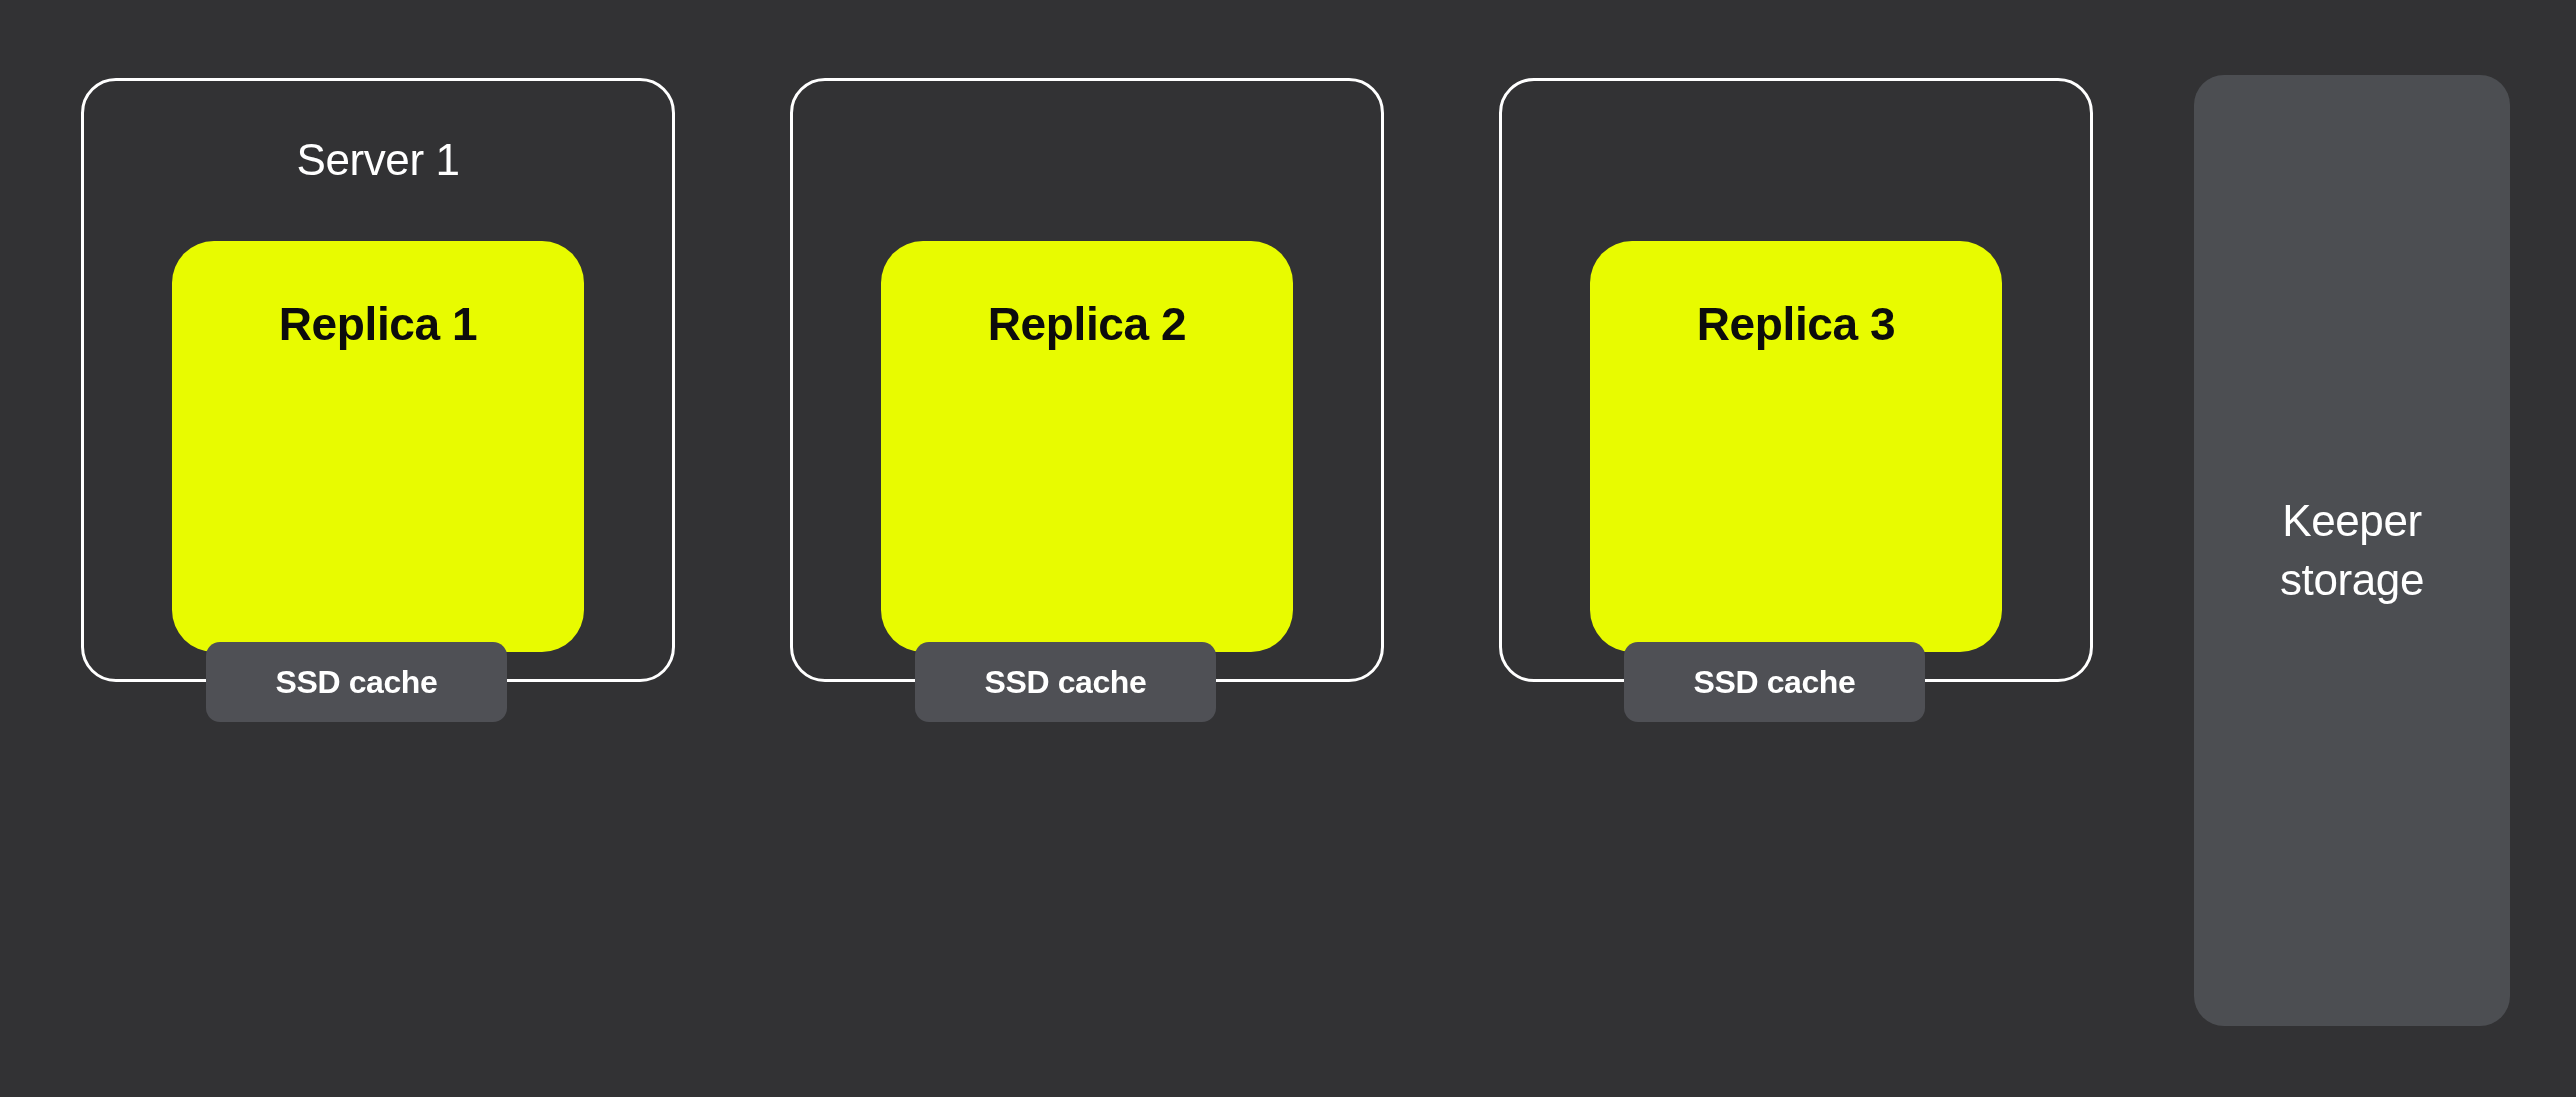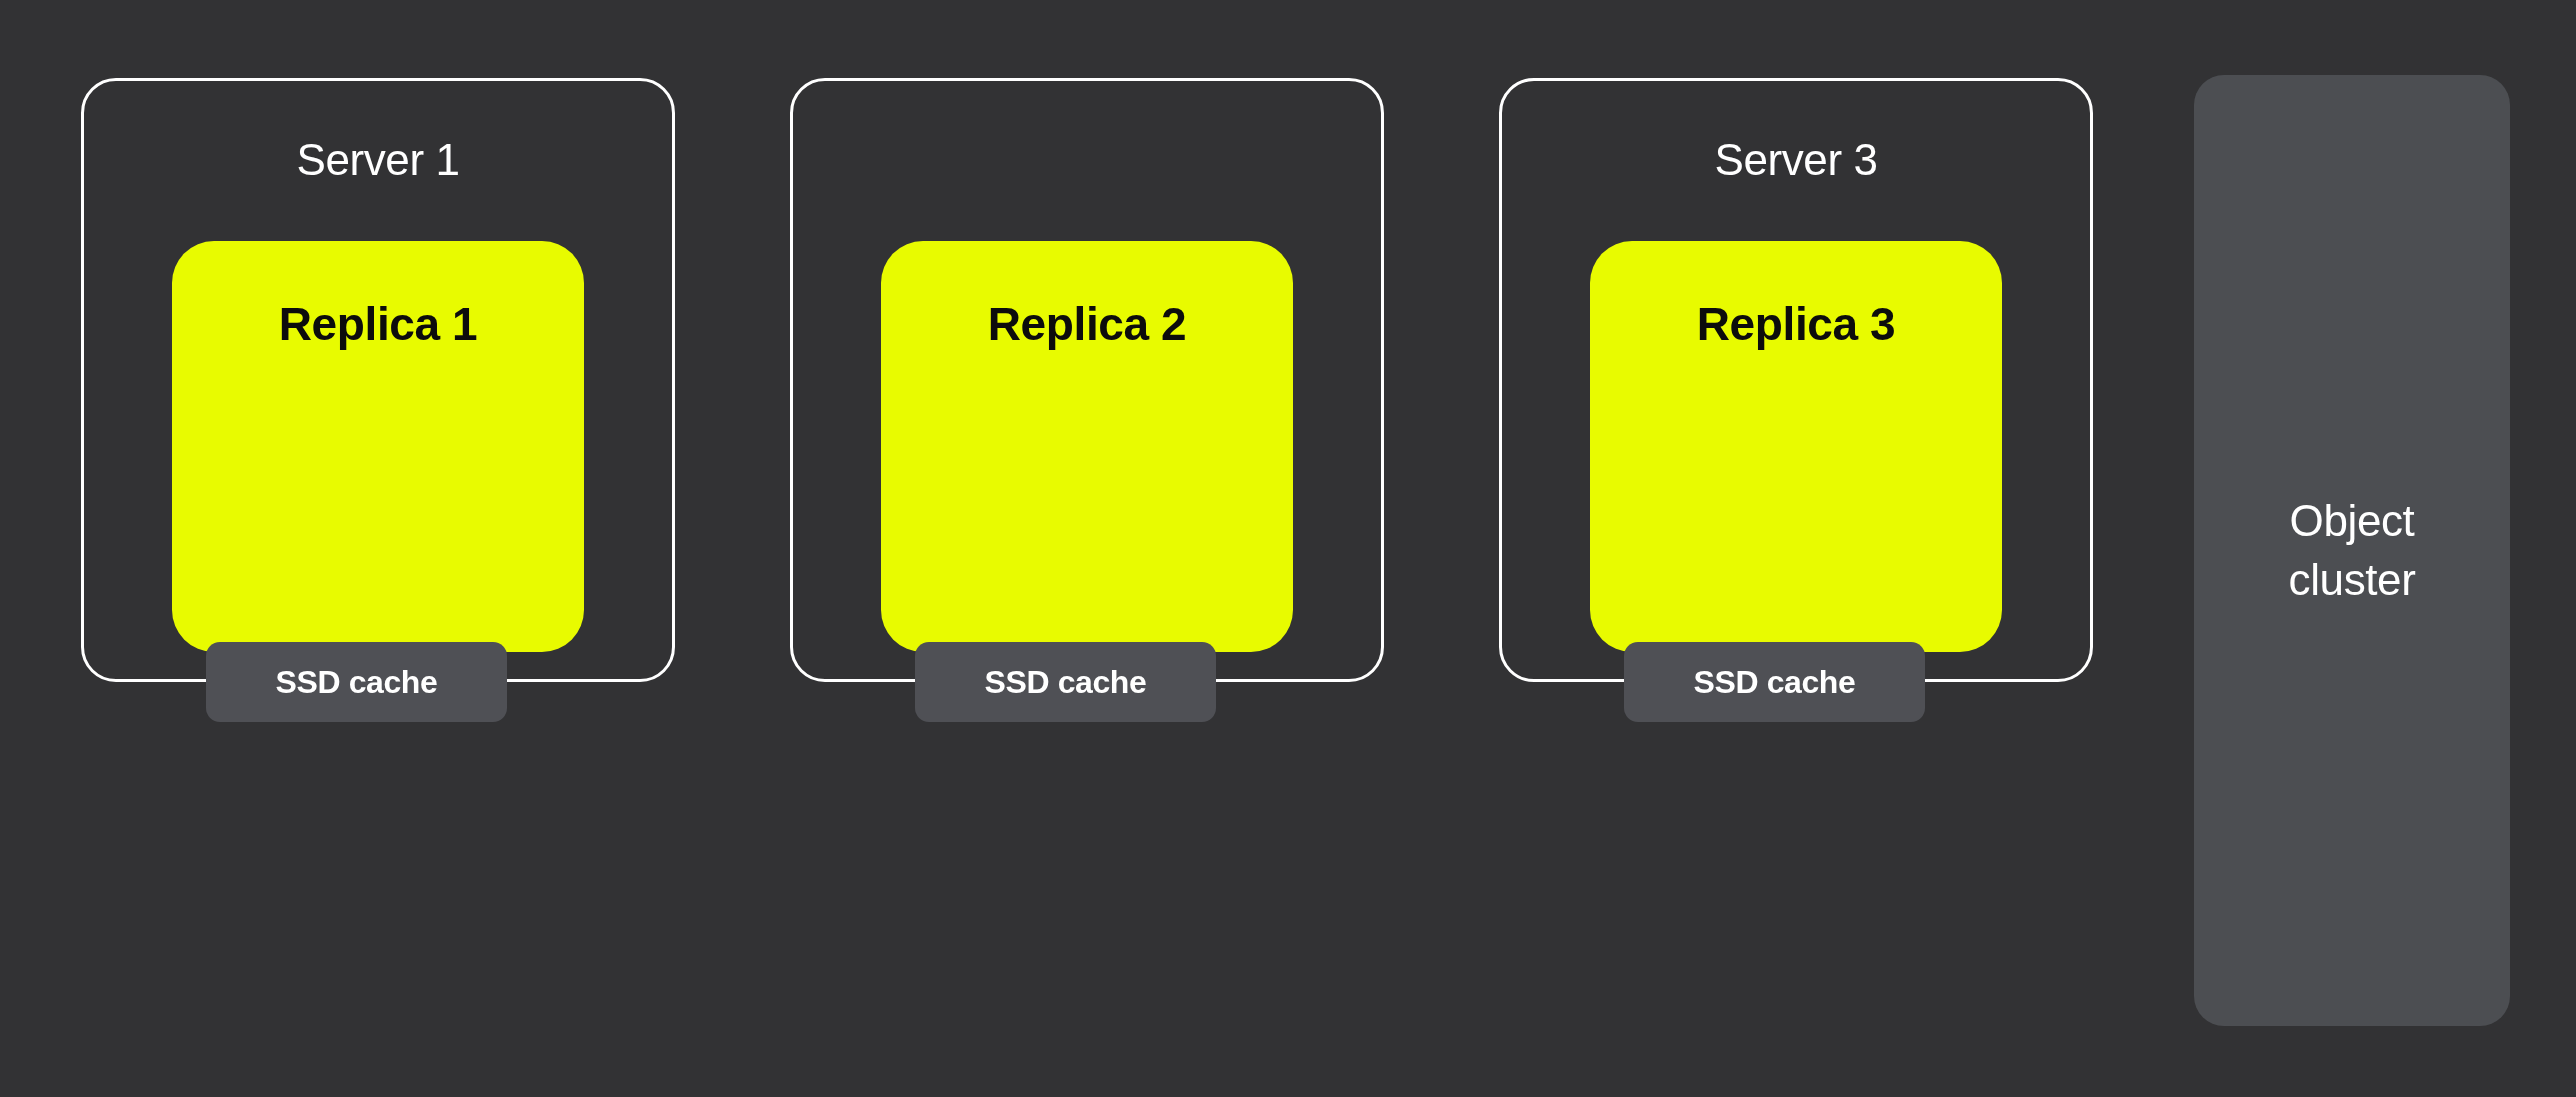--- a/index.html
+++ b/index.html
@@ -123,28 +123,27 @@
   <div class="server-box s2">
     <div class="replica-box">
       <div class="replica-label">Replica 2</div>
     </div>
   </div>
   <div class="ssd-cache c2">
     <span class="ssd-cache-label">SSD cache</span>
   </div>
 
   <div class="server-box s3">
-    <div class="server-title">Server 3</div>
     <div class="replica-box">
       <div class="replica-label">Replica 3</div>
     </div>
   </div>
   <div class="ssd-cache c3">
     <span class="ssd-cache-label">SSD cache</span>
   </div>
 
 
   <div class="keeper-cluster">
-    <div class="keeper-label">Object cluster</div>
+    <div class="keeper-label">Keeper storage</div>
   </div>
 
 </div>
 
 
 </body></html>

